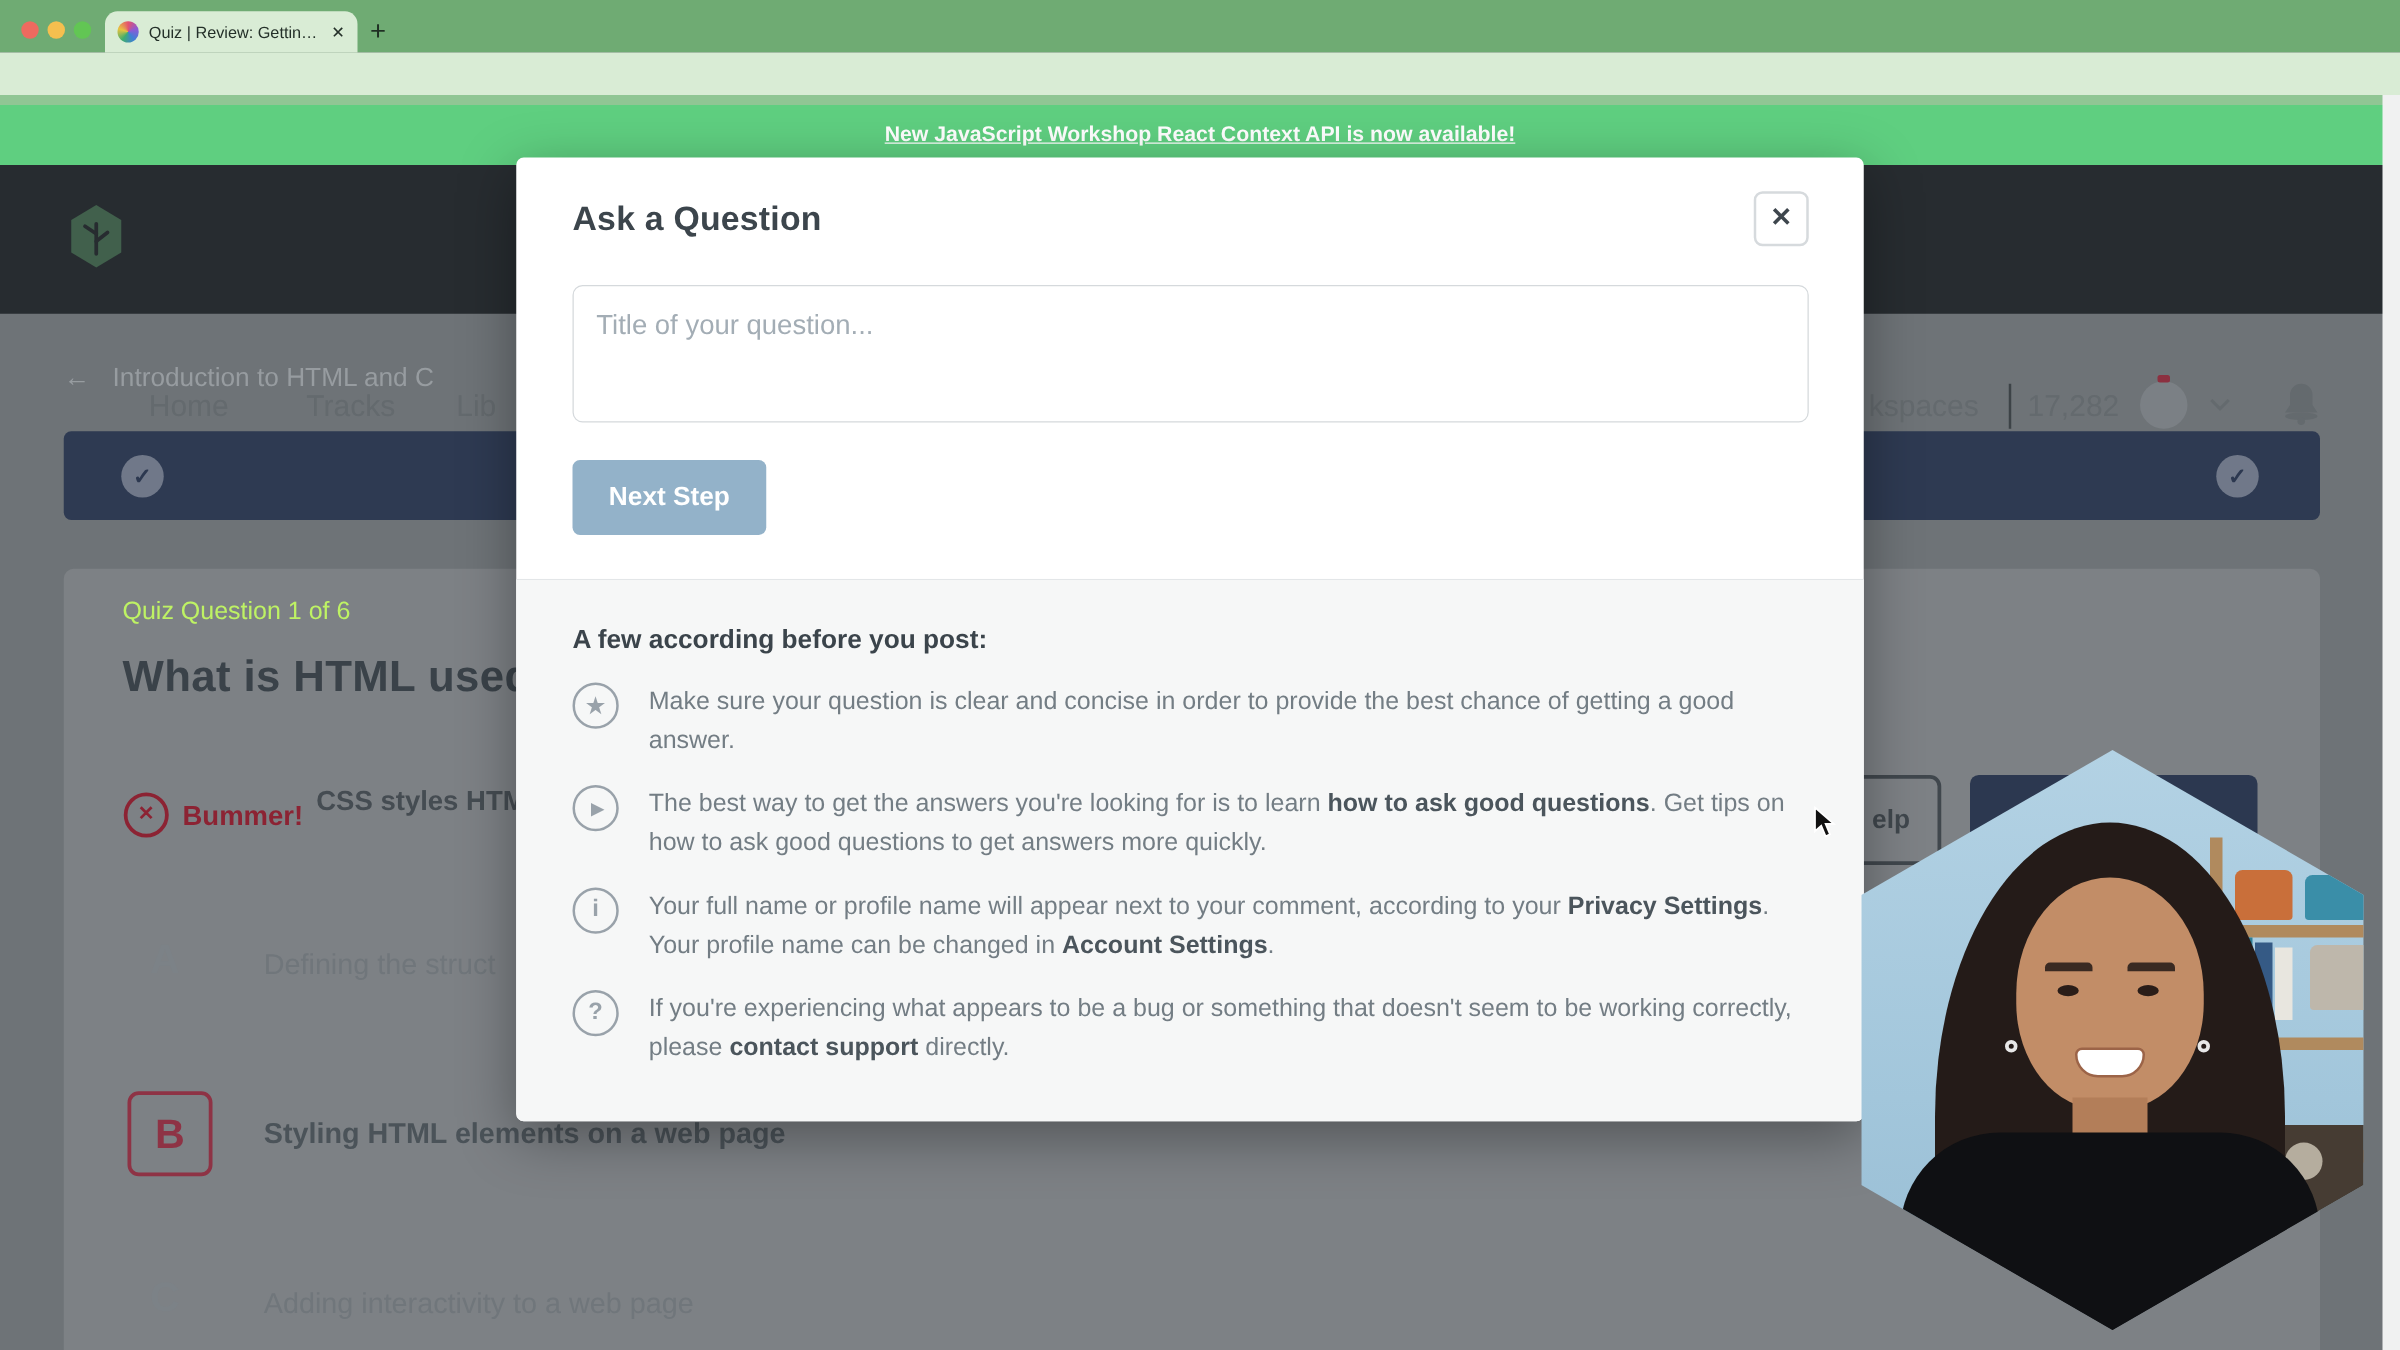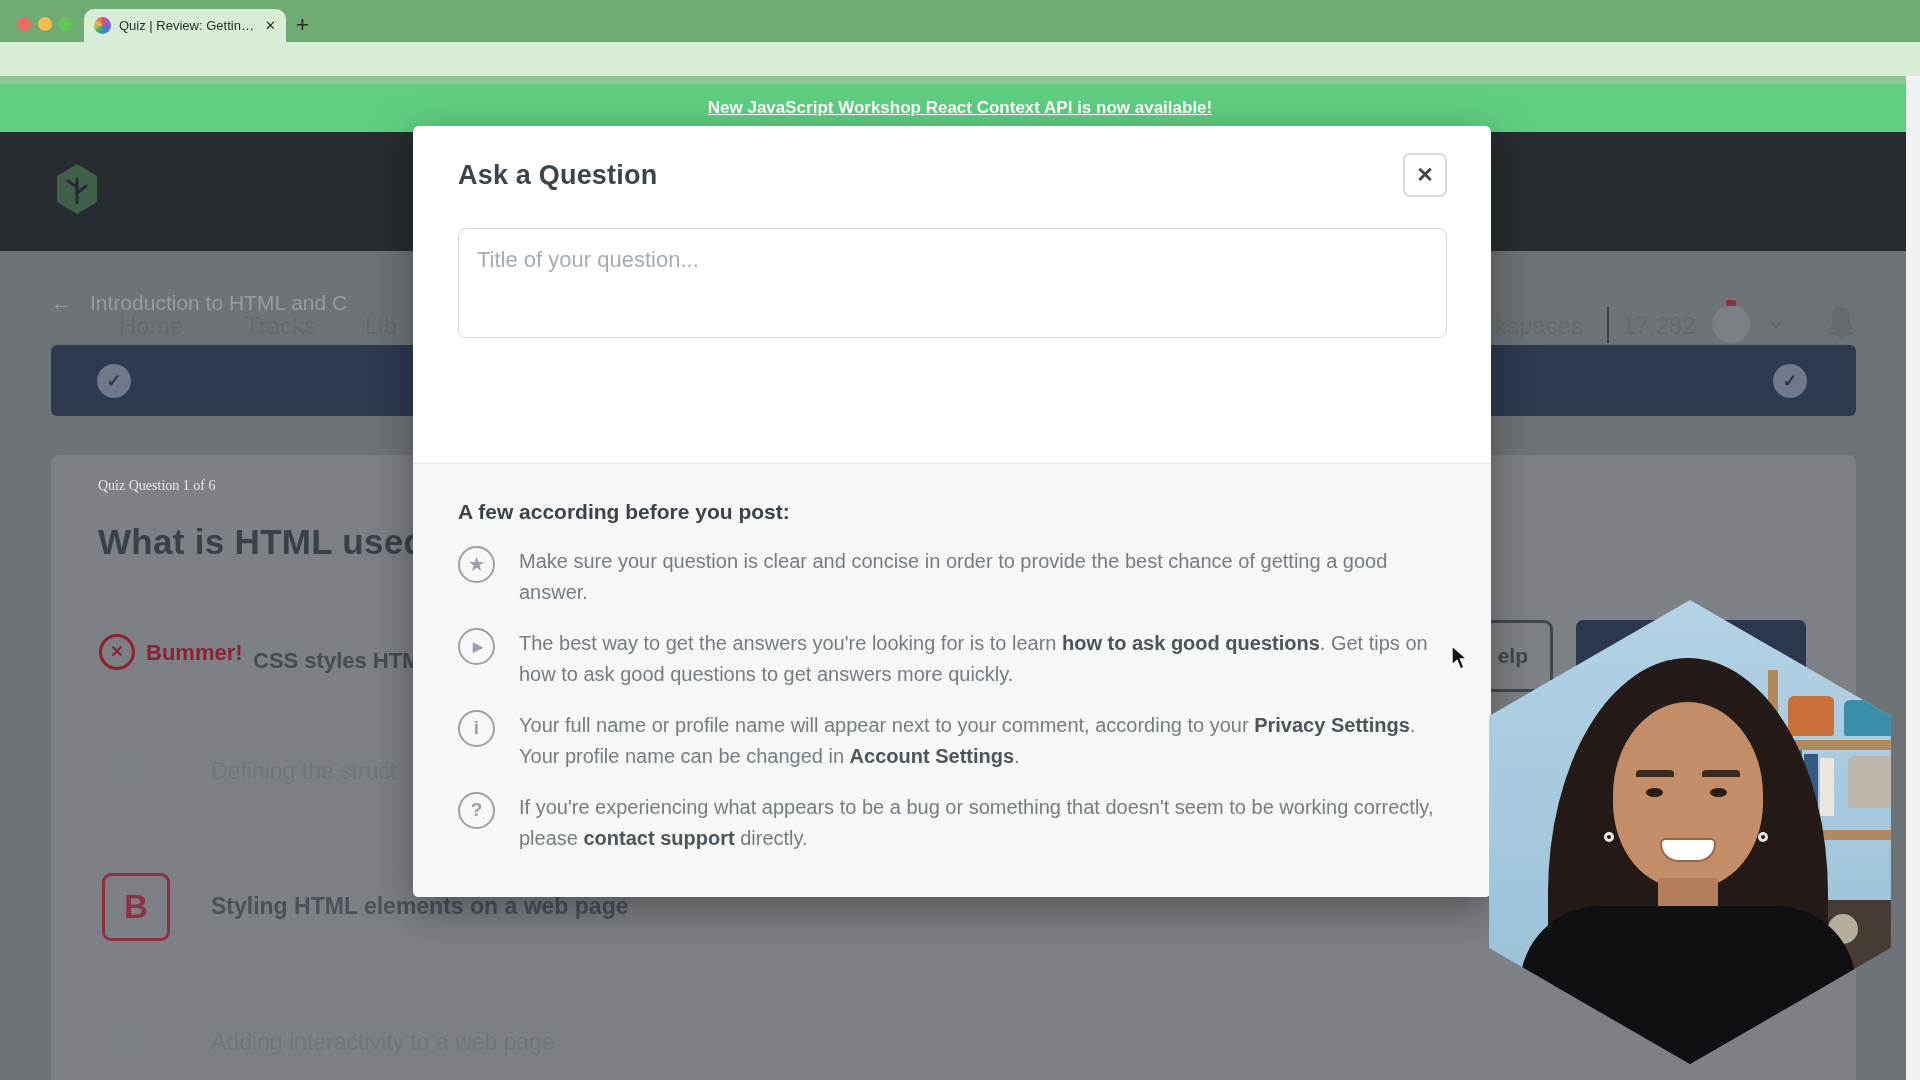--- a/index.html
+++ b/index.html
@@ -35,25 +35,25 @@
   
   #sitenav { left:0; top:132px; width:1920px; height:119px; background:#272c30; }
   .nav-item { font-size:24px; color:#646a6e; top:180px; }
   #nav-sep { left:1607px; top:175px; width:2px; height:36px; background:#3d4347; }
   #nav-avatar { left:1712px; top:173px; width:38px; height:38px; border-radius:50%; background:#7b8085; }
   #nav-avatar-badge { left:1726px; top:168px; width:10px; height:6px; background:#8c3040; border-radius:2px; }
   #card { left:51px; top:455px; width:1805px; height:625px; background:#7d8185; border-radius:8px 8px 0 0; }
   .crumb { color:#979ca0; font-size:21px; top:291px; }
   #progress { left:51px; top:345px; width:1805px; height:71px; background:#2e3a52; border-radius:6px; }
   .pcheck { top:364px; width:34px; height:34px; border-radius:50%; background:#707889; color:#2c3850; font-size:18px; font-weight:bold; text-align:center; line-height:34px; }
-  #quiz-counter { left:98px; top:478px; font-size:14px; color:#e5e5e5;font-family:Liberation Serif, serif; }
+  #quiz-counter { left:98px; top:478px; font-size:20px; color:#bef264; }
   #quiz-question { left:98px; top:522px; font-size:35px; font-weight:600; color:#3a4249; letter-spacing:.3px; }
   #alert-icon { left:99px; top:634px; width:36px; height:36px; border:3.5px solid #8c2333; border-radius:50%; color:#8c2333; font-size:16px; font-weight:bold; text-align:center; line-height:30px; }
   #alert-title { left:146px; top:640px; font-size:22px; font-weight:800; color:#8c2333; }
-  #alert-text { left:253px; top:648px; font-size:22px; font-weight:600; color:#454c52; white-space:nowrap; }
+  #alert-text { left:253px; top:628px; font-size:22px; font-weight:600; color:#454c52; white-space:nowrap; }
   .opt-letter { font-size:33px; font-weight:bold; color:#7c8287; }
   .opt-text { font-size:23px; color:#70767b; }
   #optB-box { left:102px; top:873px; width:68px; height:68px; border:3px solid #8e3345; border-radius:9px; color:#8e3345; font-size:33px; font-weight:bold; text-align:center; line-height:62px; }
   #optB-text { left:211px; top:893px; font-size:23px; color:#4b5359; font-weight:600; }
   #gethelp { left:1398px; top:620px; width:155px; height:72px; border:3px solid #40474d; border-radius:9px; color:#40474d; font-size:21px; font-weight:bold; display:flex; align-items:center; justify-content:flex-end; padding-right:22px; }
   #navybtn { left:1576px; top:620px; width:230px; height:64px; background:#2c3850; border-radius:7px; }
 
   
   #scroll-track { left:1906px; top:76px; width:14px; height:1004px; background:#f0f1f1; z-index:4; }
 
@@ -209,20 +209,21 @@
   <div id="navybtn" class="abs"></div>
 
   <div id="scroll-track" class="abs">
     
   </div>
 
   <div id="modal" class="abs">
     <div id="modal-title" class="abs">Ask a Question</div>
     <div id="modal-close" class="abs">✕</div>
     <textarea id="title-input" class="abs" placeholder="Title of your question..." style=""></textarea>
+    <button id="next-step" class="abs">Next Step</button>
     <div id="reminders" class="abs">
       <div id="rem-heading" class="abs">A few according before you post:</div>
       <div id="rem-list" class="abs">
           <div class="rem-item">
             <div class="rem-icon star">★</div>
             <div class="rem-text"><span>Make sure your question is clear and concise in order to provide the best chance of getting a good answer.</span></div>
           </div>
           <div class="rem-item">
             <div class="rem-icon play">▶</div>
             <div class="rem-text"><span>The best way to get the answers you're looking for is to learn </span><span class="bold">how to ask good questions</span><span>. Get tips on how to ask good questions to get answers more quickly.</span></div>

